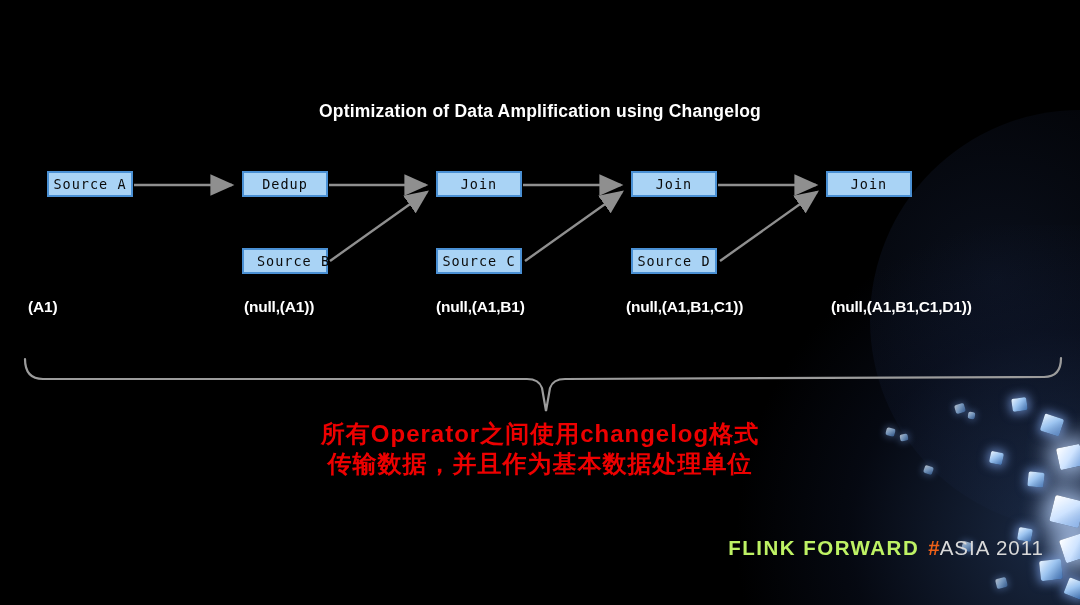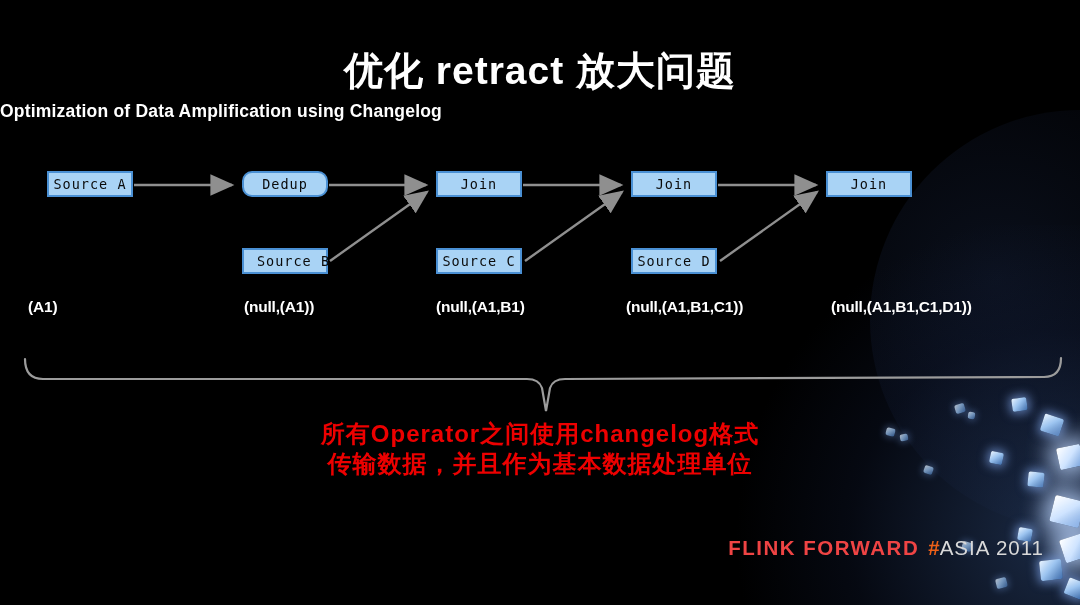--- a/index.html
+++ b/index.html
@@ -21,50 +21,50 @@
   .cube{position:absolute;pointer-events:none;border-radius:2px;
     background:linear-gradient(135deg,#eaf4ff 0%,#9cc4f0 45%,#3c6aa8 100%);
     box-shadow:0 0 10px 3px rgba(140,180,255,0.55);
   }
   .cube.bright{background:linear-gradient(135deg,#ffffff 0%,#cfe4ff 50%,#6f9cd8 100%);
     box-shadow:0 0 22px 8px rgba(190,215,255,0.8);}
   .cube.dim{opacity:.75;box-shadow:0 0 6px 2px rgba(120,160,230,0.4);}
   
   .title{position:absolute;top:44px;left:0;width:100%;text-align:center;
     color:#fff;font-size:39px;font-weight:700;letter-spacing:1px;}
-  .subtitle{position:absolute;top:101px;left:0;width:100%;
+  .subtitle{position:absolute;top:101px;left:0;width:100%;text-align:center;
     color:#fff;font-size:17.5px;font-weight:700;letter-spacing:.2px;}
   
   .node{
     position:absolute;width:86px;height:26px;box-sizing:border-box;
     background:#a9d3f5;border:2px solid #4a90d4;
     display:flex;align-items:center;justify-content:center;
     font-family:"DejaVu Sans Mono","Liberation Mono",monospace;
     font-size:13.5px;color:#0a0a0a;letter-spacing:1px;white-space:nowrap;
   }
-  .n-sa{left:47px;top:171px;text-align:center;}  .n-dd{left:242px;top:171px;border-radius:10px;}
+  .n-sa{left:47px;top:171px;text-align:center;}  .n-dd{left:242px;top:171px;}
   .n-j1{left:436px;top:171px;} .n-j2{left:631px;top:171px;}
   .n-j3{left:826px;top:171px;}
   .n-sb{left:242px;top:248px;padding-left:17px;} .n-sc{left:436px;top:248px;}
   .n-sd{left:631px;top:248px;}
   .arrows{position:absolute;left:0;top:160px;width:1080px;height:130px;}
   
   .drow{position:absolute;left:0;width:932px;height:22px;color:#fff;
     font-weight:700;font-size:15.5px;letter-spacing:-0.2px;white-space:nowrap;}
   .drow .cell{position:absolute;top:0;}
   .r1{top:298px;} .r2{top:333px;}
   .c0{left:28px;} .c1{left:244px;} .c2{left:436px;} .c3{left:626px;} .c4{left:831px;}
   
   .brace{position:absolute;left:0;top:355px;width:1080px;height:62px;}
   
   .annotation{position:absolute;top:419px;left:0;width:100%;text-align:center;
     font-size:24px;font-weight:700;line-height:30px;letter-spacing:1px;color:#ed0000;}
   
   .footer{position:absolute;top:536px;right:36px;font-size:20.5px;white-space:nowrap;}
-  .footer .bold{color:#ef4444;font-weight:700;letter-spacing:1.5px;}
+  .footer .bold{color:#bef264;font-weight:700;letter-spacing:1.5px;}
   .footer .hash{color:#ee6018;font-weight:700;margin-left:9px;}
   .footer .light{color:#d9d9d9;font-weight:400;letter-spacing:1px;}
 </style>
 </head>
 <body>
 
 <div id="slide">
 
   <div class="sphere-shadow"></div>
   <div class="corner-glow"></div>
@@ -81,21 +81,20 @@
     <div class="cube" style="left:1028px;top:472px;width:16px;height:15px;transform:rotate(6deg);"></div>
     <div class="cube bright" style="left:1052px;top:498px;width:30px;height:27px;transform:rotate(14deg);"></div>
     <div class="cube bright" style="left:1062px;top:536px;width:26px;height:24px;transform:rotate(-18deg);"></div>
     <div class="cube" style="left:1018px;top:528px;width:14px;height:13px;transform:rotate(10deg);"></div>
     <div class="cube" style="left:1040px;top:560px;width:22px;height:20px;transform:rotate(-6deg);"></div>
     <div class="cube" style="left:1066px;top:580px;width:18px;height:17px;transform:rotate(22deg);"></div>
     <div class="cube dim" style="left:996px;top:578px;width:11px;height:10px;transform:rotate(-14deg);"></div>
     <div class="cube dim" style="left:962px;top:542px;width:10px;height:9px;transform:rotate(16deg);"></div>
   </div>
 
-  <div class="title">优化 retract 放大问题</div>
   <div class="subtitle">Optimization of Data Amplification using Changelog</div>
 
   <div class="node n-sa">
       <span>Source A</span>
     </div>
   <div class="node n-dd">
       <span>Dedup</span>
     </div>
   <div class="node n-j1">
       <span>Join</span>

